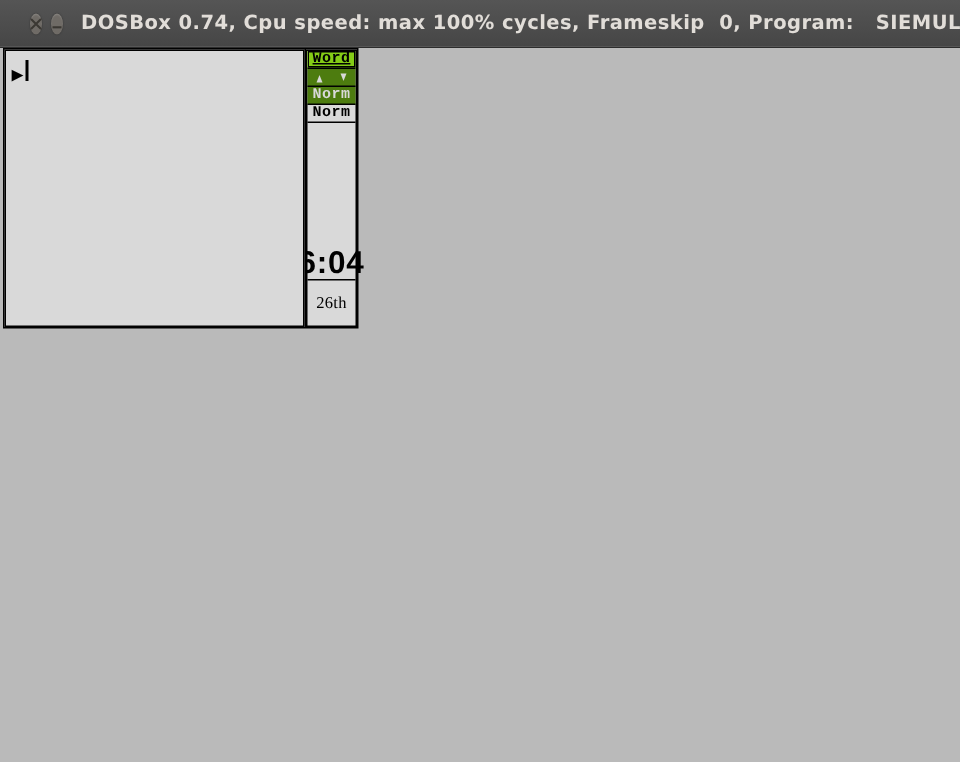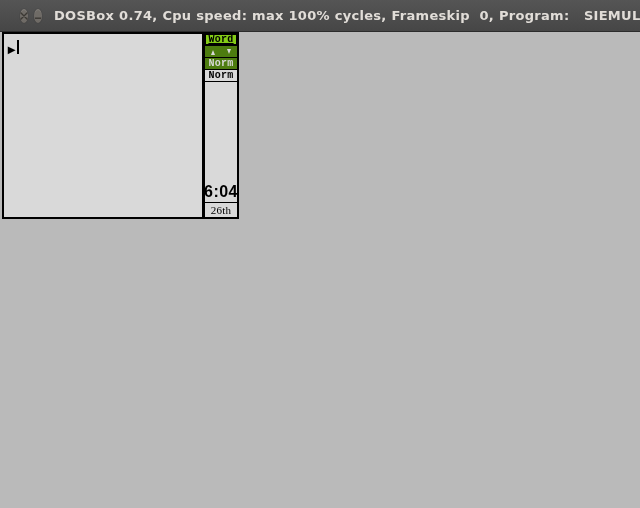--- a/index.html
+++ b/index.html
@@ -111,28 +111,28 @@
     color: #d9d9d9;
   }
   .status-cell.arrow-cell svg { display:block; }
   .status-spacer { flex: 1; }
   .clock {
     height: 20px;
     display: flex;
     align-items: center;
     justify-content: center;
     font-family: "Arial Black","Impact",sans-serif;
-    font-size: 16px;
+    font-size: 21px;
     font-weight: 900;
     letter-spacing: .5px;
     border-top: 0;
     color:#000;
   }
   .date-cell {
-    height: 15px;
+    height: 31px;
     display: flex;
     align-items: center;
     justify-content: center;
     border-top: 1px solid #000;
     font-family: Georgia, serif;
     font-size: 11px;
     font-weight: normal;
     letter-spacing: .2px;
   }
 </style>

